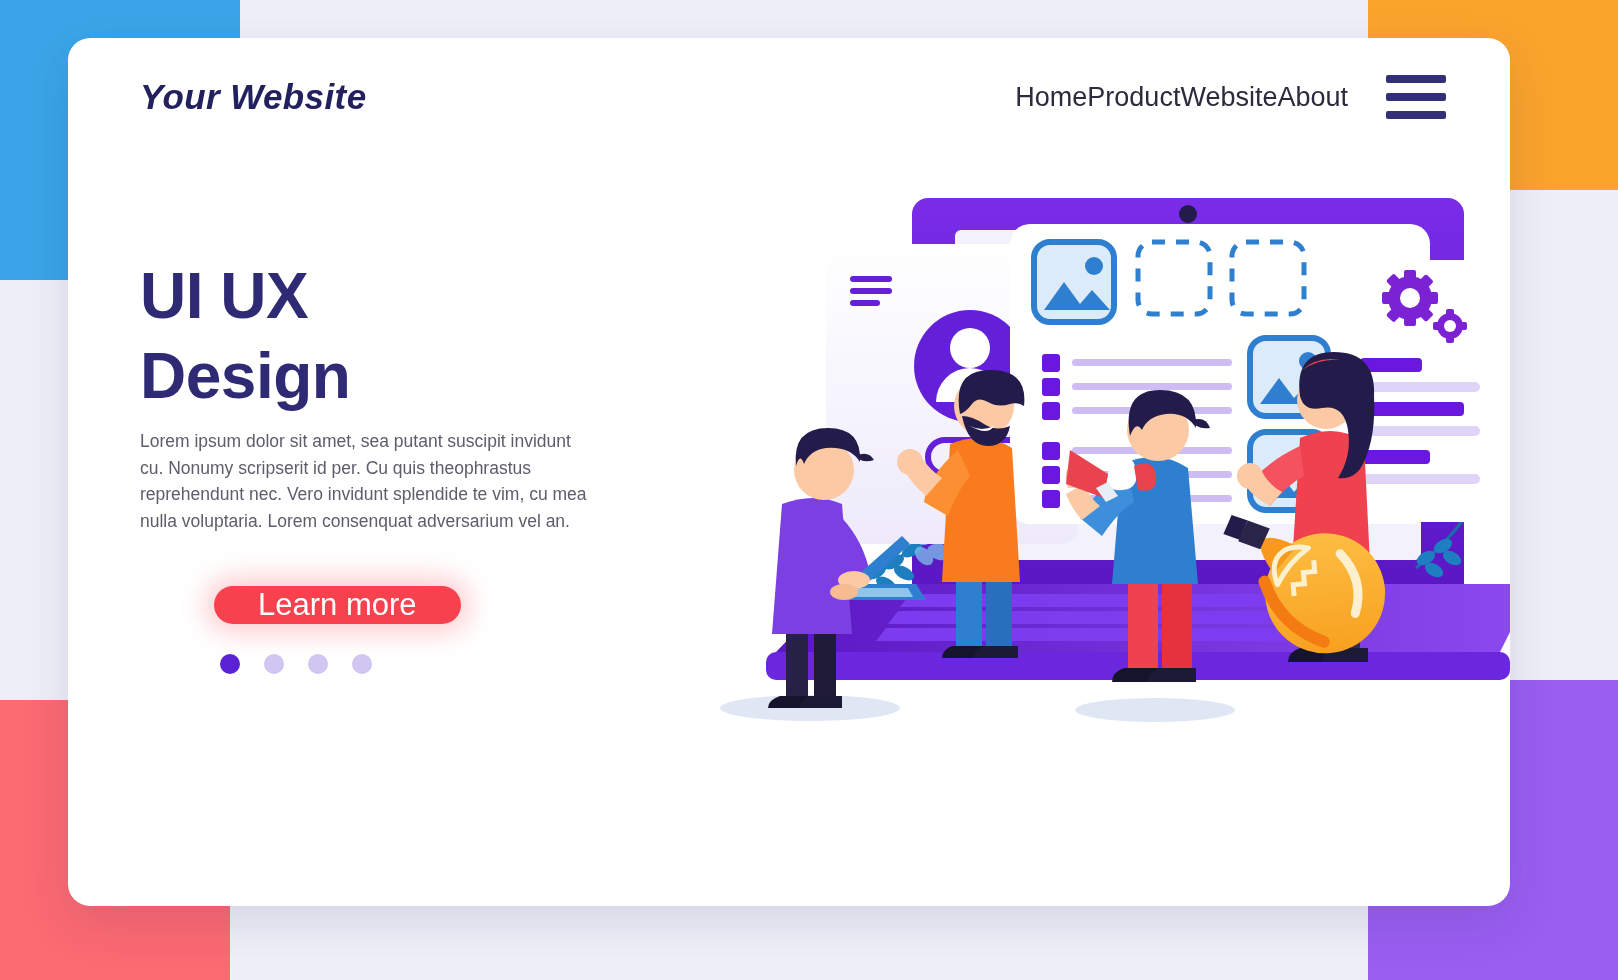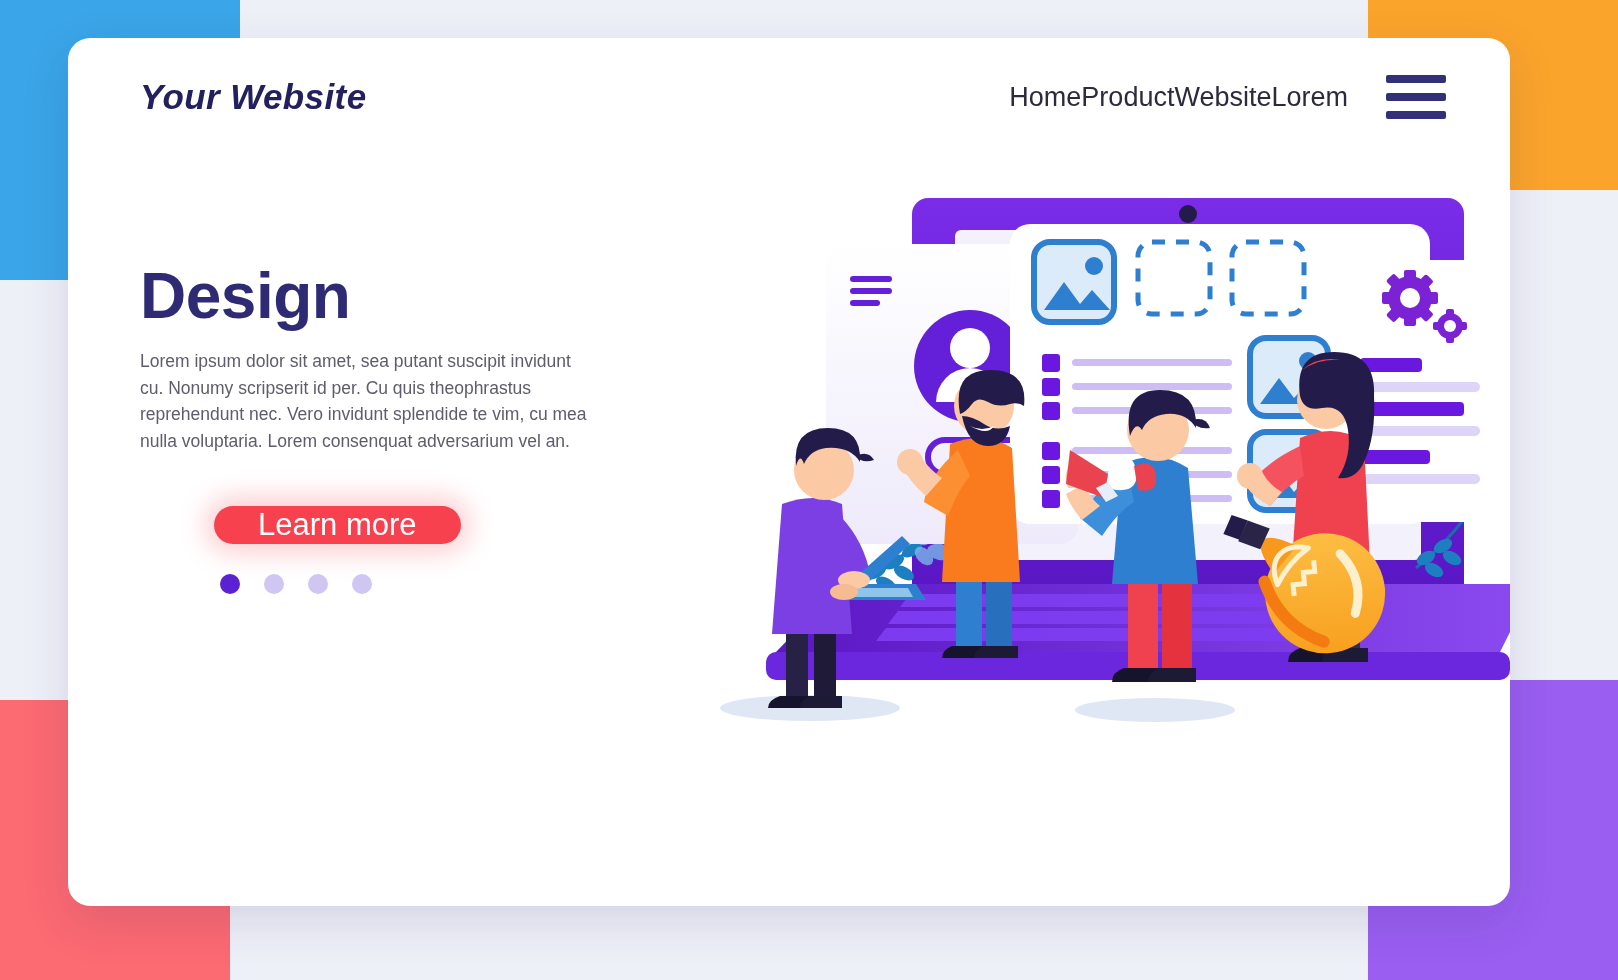--- a/index.html
+++ b/index.html
@@ -104,31 +104,32 @@
 
 <div id="card">
 
   <div id="header">
     <div id="logo">Your Website</div>
 
     <nav id="nav">
       <a class="nav-link">Home</a>
       <a class="nav-link">Product</a>
       <a class="nav-link">Website</a>
-      <a class="nav-link">Lorem</a>
+      <a class="nav-link">About</a>
       <div id="hamburger">
         <i></i>
           <i></i>
           <i></i>
       </div>
     </nav>
   </div>
 
   <div id="hero">
     <h1 id="headline">
+      <span>UI UX</span>
       <span>Design</span>
     </h1>
     <p id="subcopy">Lorem ipsum dolor sit amet, sea putant suscipit invidunt cu. Nonumy scripserit id per. Cu quis theophrastus reprehendunt nec. Vero invidunt splendide te vim, cu mea nulla voluptaria. Lorem consenquat adversarium vel an.</p>
     <button id="cta">Learn more</button>
     <div id="dots">
       <span class="dot active"></span>
       <span class="dot"></span>
       <span class="dot"></span>
       <span class="dot"></span>
     </div>

